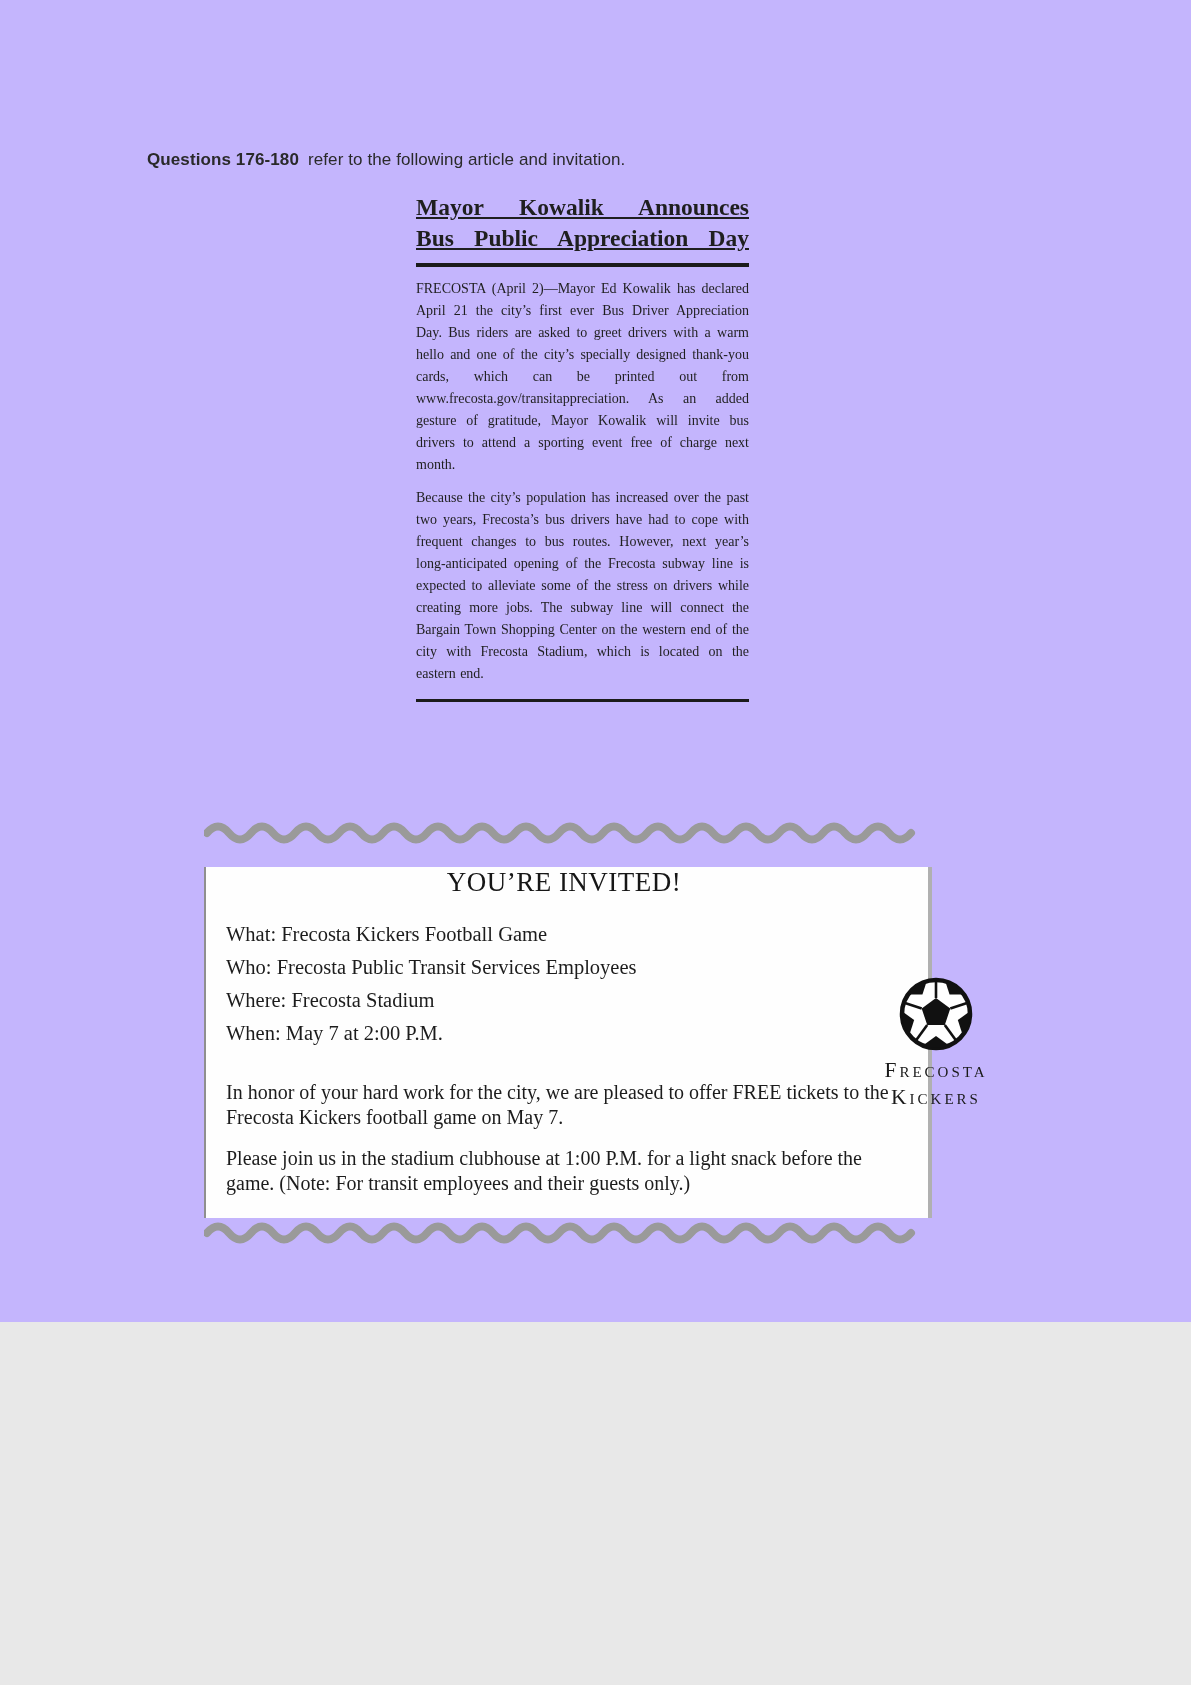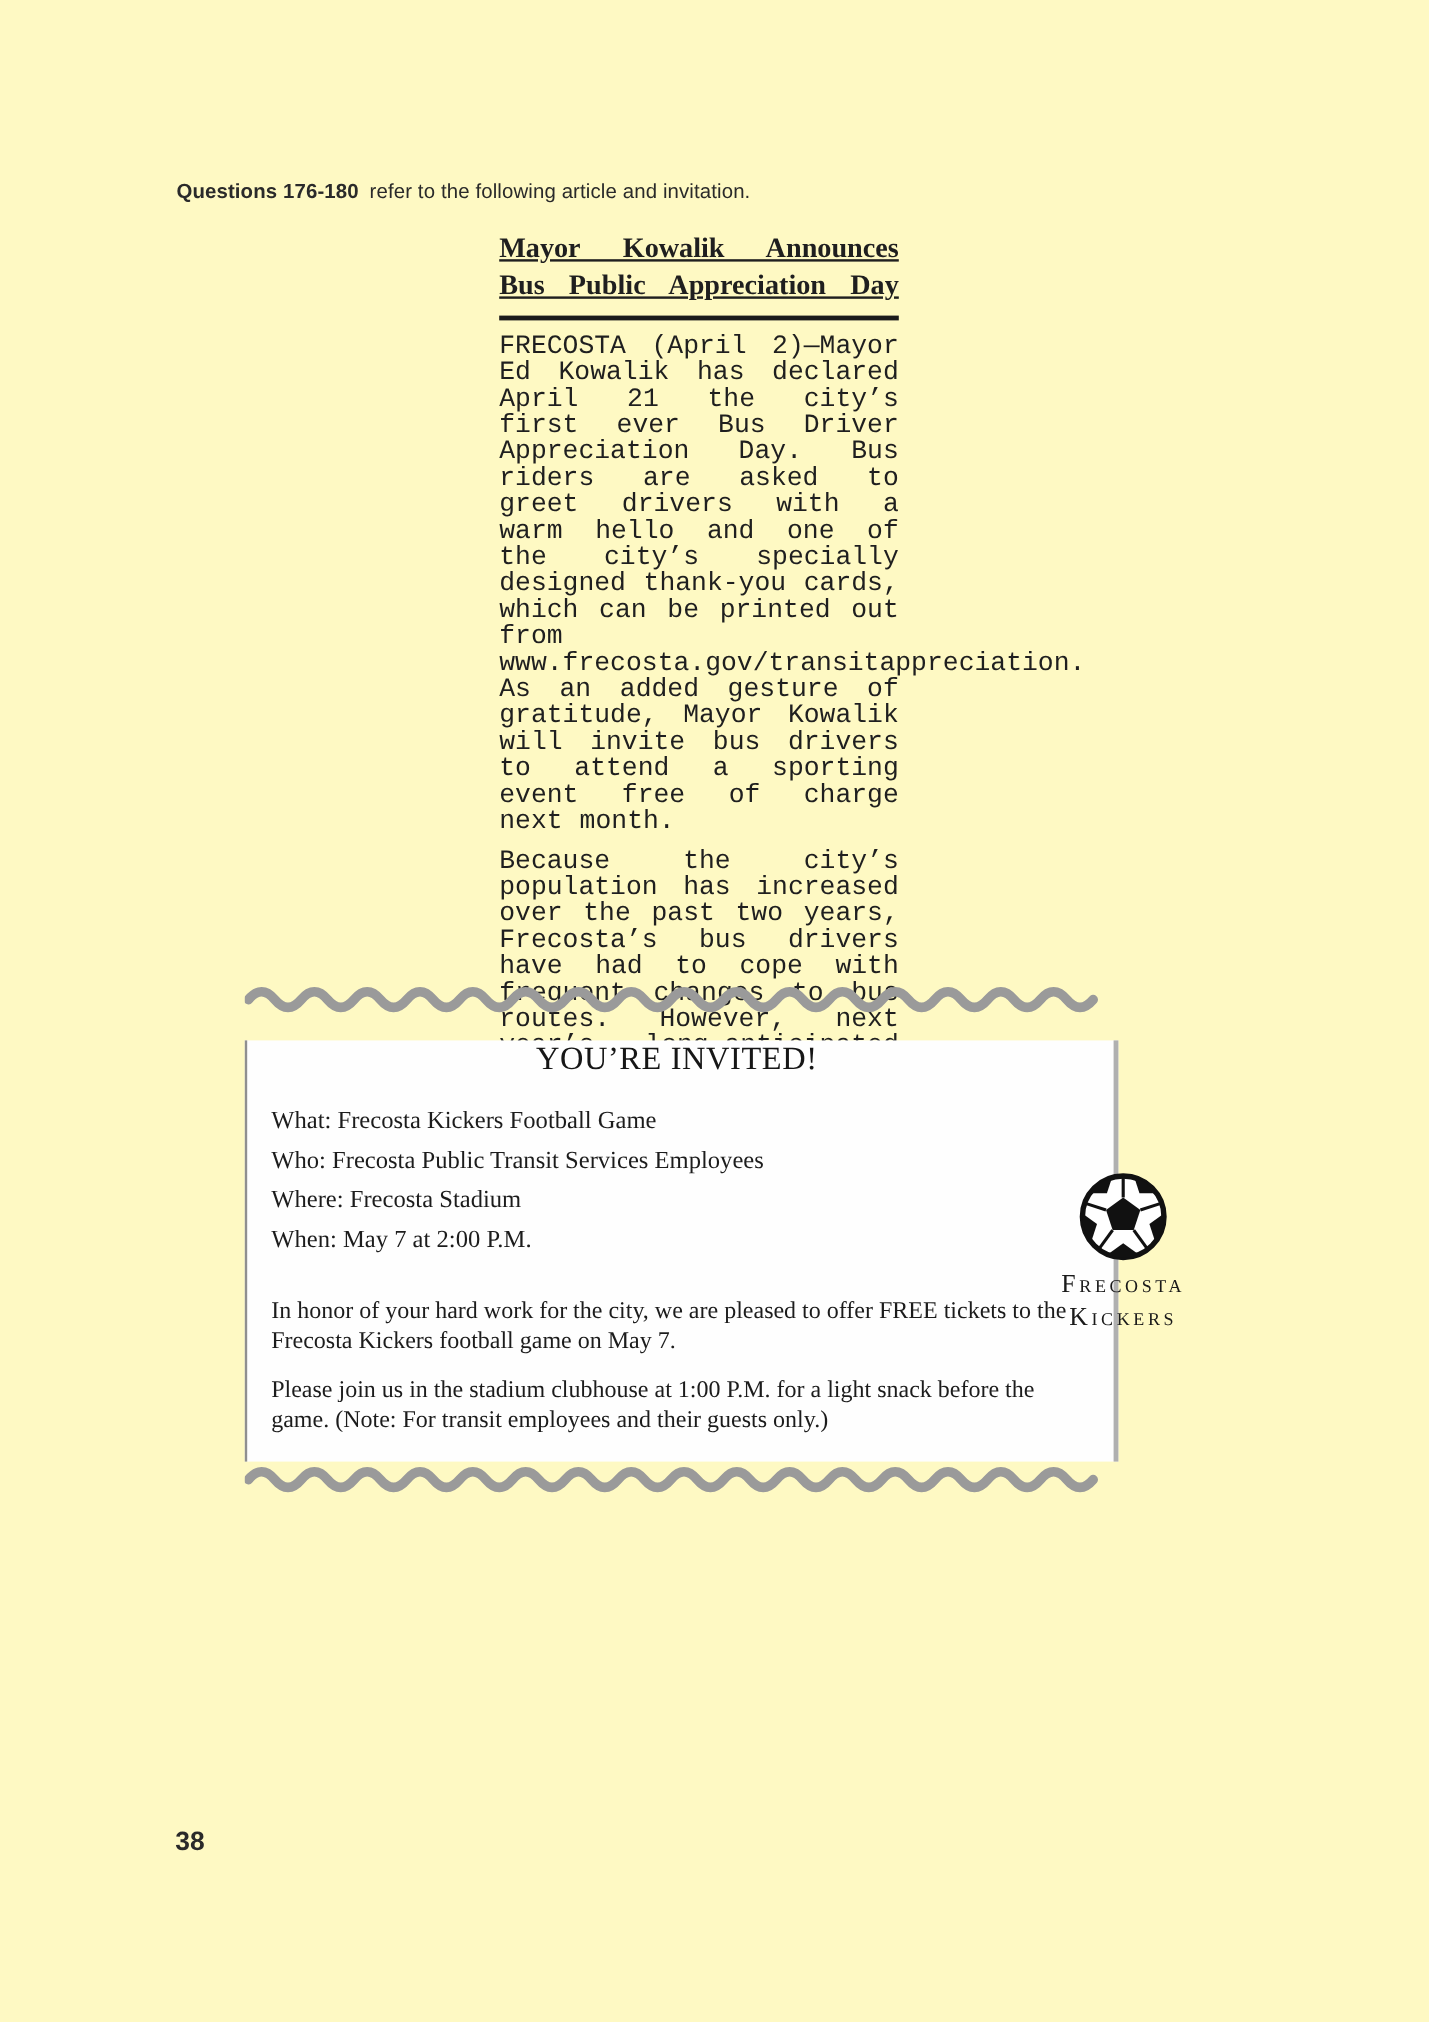--- a/index.html
+++ b/index.html
@@ -1,37 +1,37 @@
 <!DOCTYPE html>
 <html><head>
 <meta charset="utf-8">
 <style>
   html,body{margin:0;padding:0;background:#e8e8e8;}
   .page{
-    position:relative;width:1191px;height:1685px;background:#fef9c3;
+    position:relative;width:1191px;height:1322px;background:#c4b5fd;
     margin:0 auto;overflow:hidden;color:#1f1f1f;
     font-family:"Liberation Serif", serif;
   }
   
   .questions-line{
     position:absolute;left:147px;top:150px;
     font-family:"Liberation Sans", sans-serif;font-size:17px;color:#2a2a2a;
     letter-spacing:0.1px;
   }
   .q-bold{font-weight:bold;margin-right:9px;}
   
   .article{position:absolute;left:416px;top:192px;width:333px;}
   .headline{margin:0;font-size:23.5px;font-weight:bold;line-height:31px;text-decoration:underline;}
   .hl-line{display:block;text-align:justify;text-align-last:justify;}
   .rule{height:3.5px;background:#1b1b1b;}
   .rule-top{margin-top:9px;}
   .rule-bottom{margin-top:14px;}
   .article p{
-    font-size:22px;line-height:22px;text-align:justify;
-    margin:11px 0 0;word-spacing:1px;font-family:Liberation Mono, monospace;
+    font-size:14px;line-height:22px;text-align:justify;
+    margin:11px 0 0;word-spacing:1px;
   }
   
   .invitation{position:absolute;left:204px;top:818px;width:728px;}
   .wave{display:block;}
   .inv-inner{
     position:relative;
     border-left:2px solid #8f8f8f;border-right:4px solid #b0b0b0;
     padding:0 26px 22px 20px;background:#fefefe;
   }
   .inv-title{

